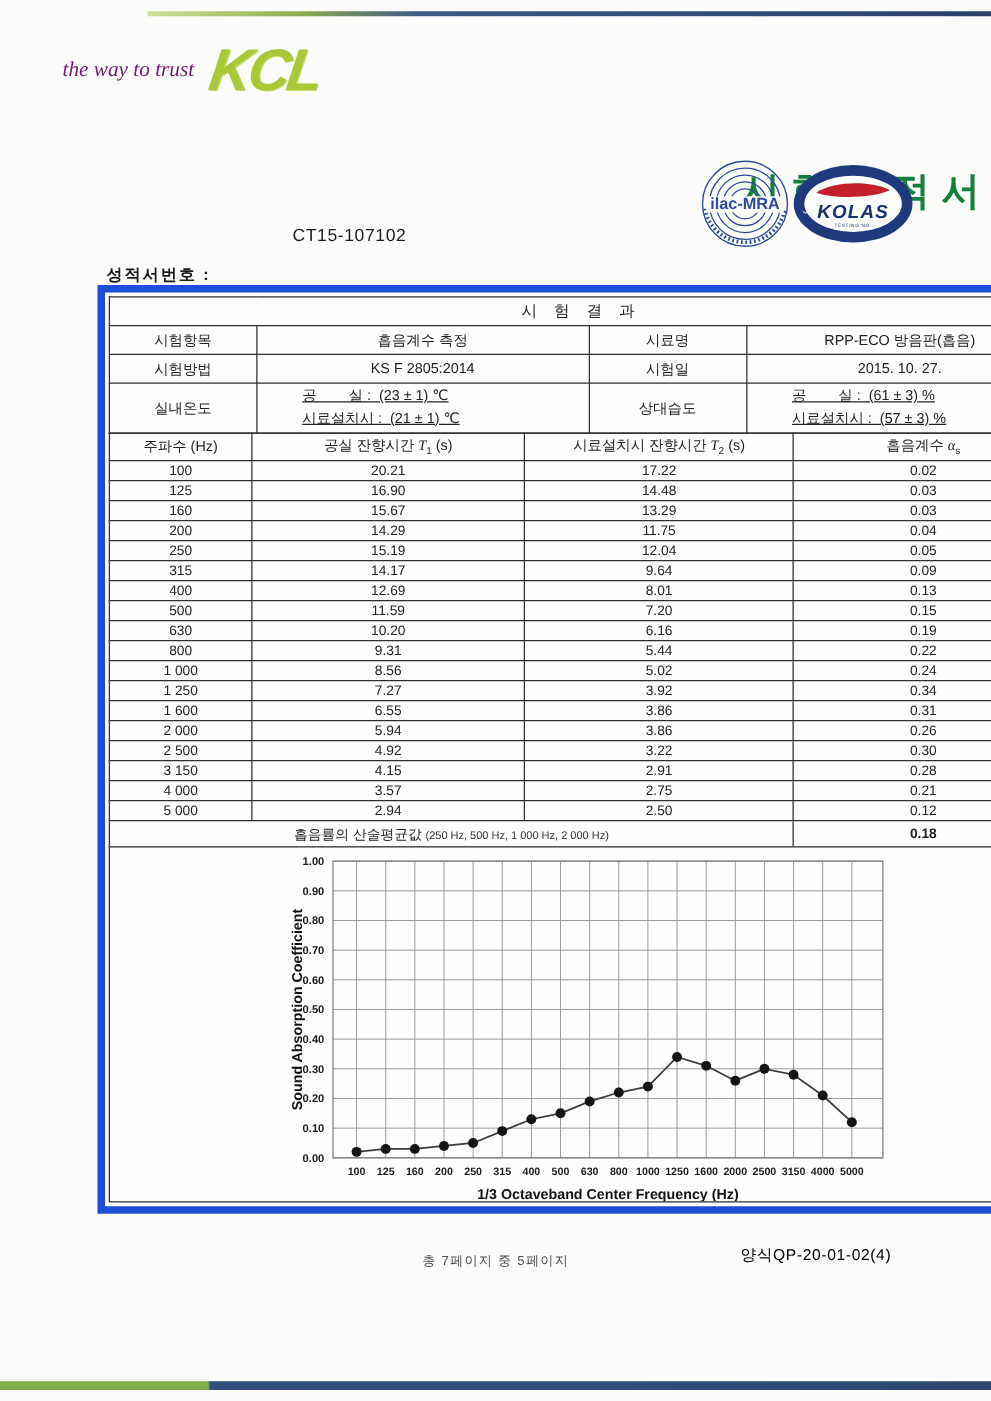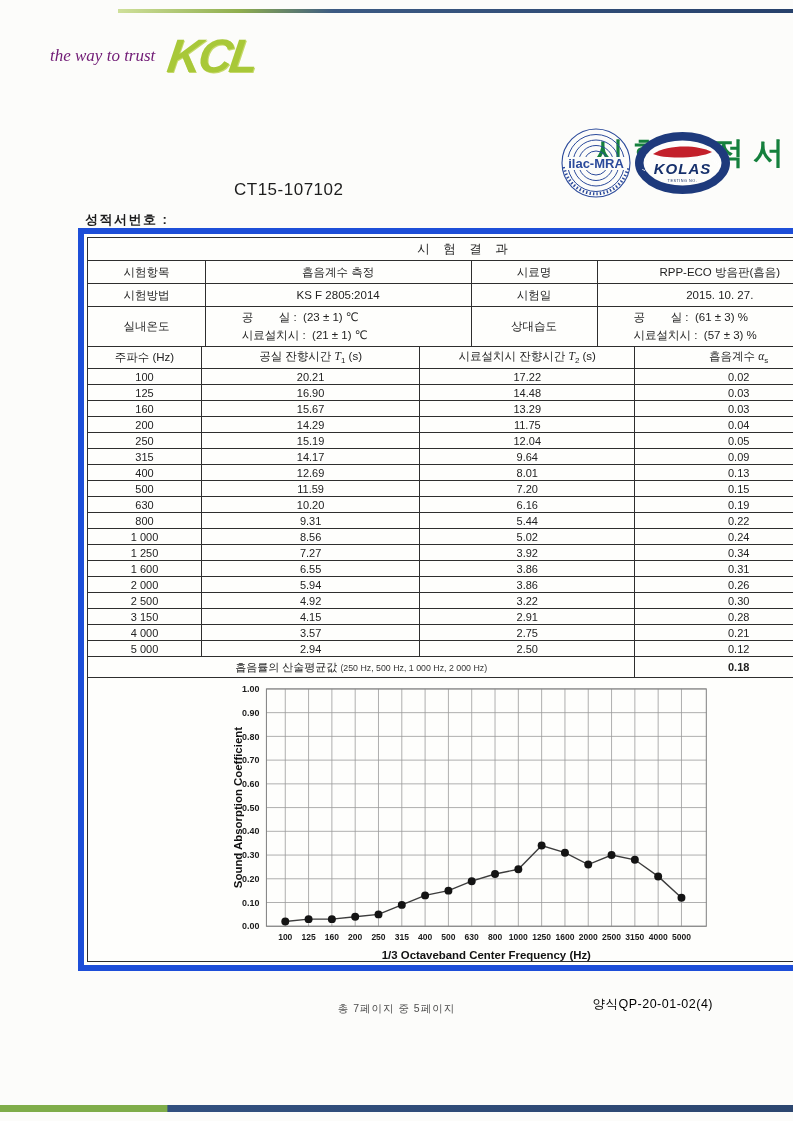--- a/index.html
+++ b/index.html
@@ -41,40 +41,40 @@
     position:absolute; top:132px; left:0; width:100%;
     text-align:right; text-indent:44px;
     font-size:31px; font-weight:600; letter-spacing:9px; color:#15803d;
   }
   .report-no-label {
     position:absolute; top:180px; left:85px;
     font-size:13px; font-weight:700; letter-spacing:1.5px;margin-top:31px;
   }
   .report-no-value {
     position:absolute; top:180px; left:234px;
-    font-size:17px; letter-spacing:0.5px;
+    font-size:14px; letter-spacing:0.5px;
   }
 
   
   .seal-ilac { position:absolute; top:126px; left:559px; width:74px; height:74px; }
   .seal-kolas { position:absolute; top:131px; left:634px; width:97px; height:64px; }
 
   
   .results-box {
     position:absolute; top:228px; left:78px; width:774px;
     border:6px solid #1d4ed8; padding:3px; background:#fefefc;
   }
   table { width:100%; border-collapse:collapse; table-layout:fixed; }
   td {
     border:1px solid #2e2e2e; text-align:center;
     font-size:11.5px; color:#222; overflow:hidden; white-space:nowrap;
   }
   .section-title-cell { height:25px; font-size:12.5px; letter-spacing:5px; font-weight:500; }
   .info-table td { height:23px; }
-  .info-table .two-line { height:40px; text-align:left; padding-left:36px; white-space:pre; line-height:1.5; }
+  .info-table .two-line { height:40px; text-align:left; padding-left:36px; white-space:pre; line-height:1.5;text-decoration:underline; }
   .freq-table { margin-top:-1px; }
   .freq-table td { height:16px; font-size:11px; }
   .freq-table .hdr td { height:22px; font-size:11.5px; }
   .math-sym { font-family:"Liberation Serif","DejaVu Serif",serif; font-style:italic; }
   sub { font-size:8px; }
   .avg-row td { height:21px; }
   .avg-note { font-size:8.8px; color:#333; }
   .avg-value { font-weight:700; font-size:12px; }
 
   

